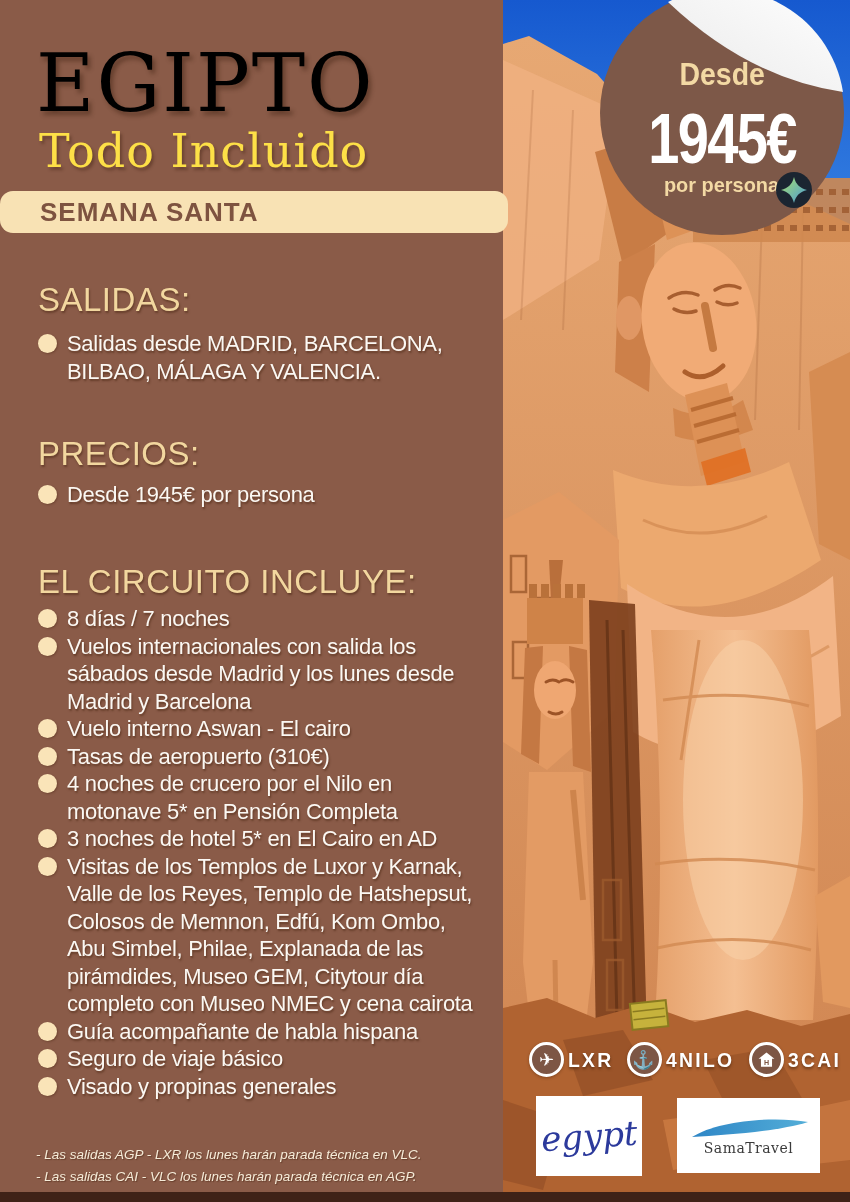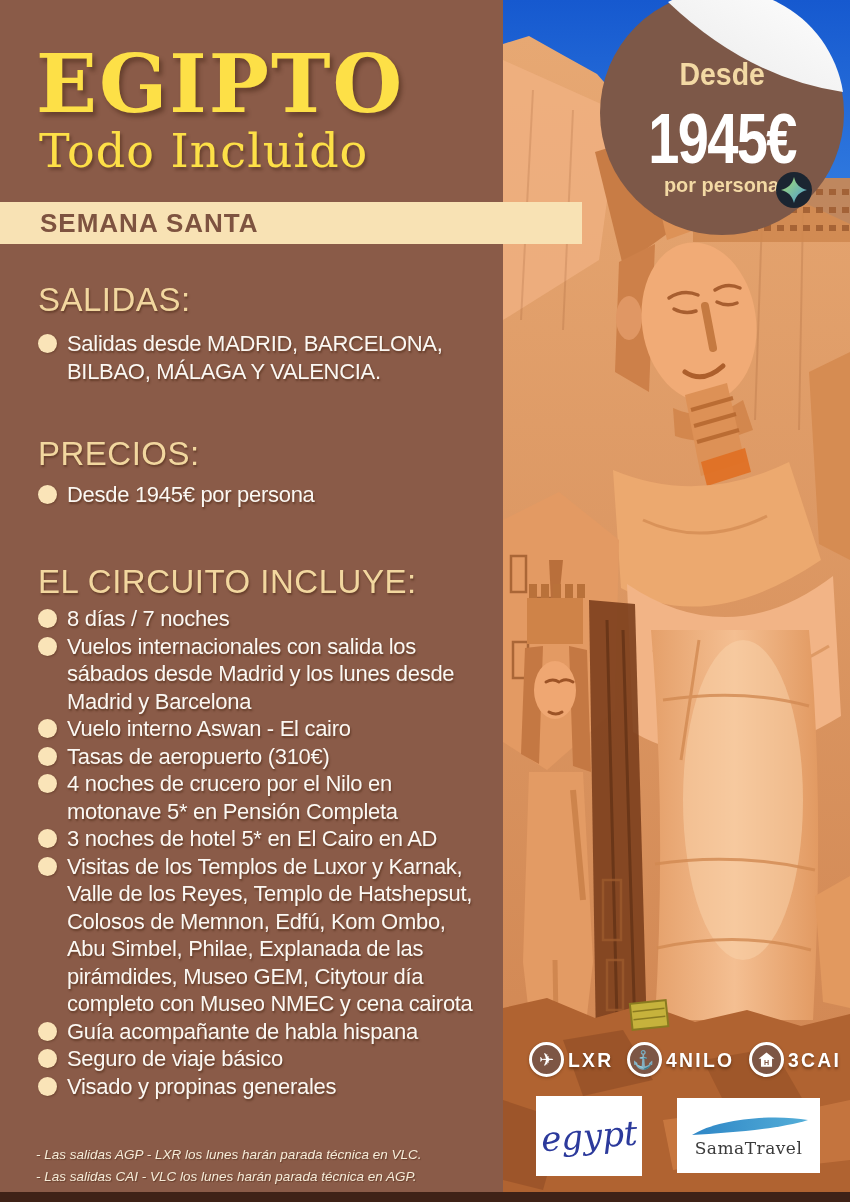--- a/index.html
+++ b/index.html
@@ -1,26 +1,26 @@
 <!DOCTYPE html>
 <html><head>
 <meta charset="utf-8">
 <style>
   html,body{margin:0;padding:0;background:#555;}
   .page{position:relative;width:850px;height:1202px;overflow:hidden;background:#8a5b48;
         font-family:"Liberation Sans",sans-serif;}
   
   .left-panel{position:absolute;left:0;top:0;width:503px;height:1192px;background:#8a5b48;}
-  .title{position:absolute;left:36px;top:44px;font-family:"DejaVu Serif",serif;font-weight:700;
-         font-size:80px;line-height:1;color:#fde047;letter-spacing:2px;
+  .title{position:absolute;left:36px;top:44px;font-family:"DejaVu Serif",serif;font-weight:400;
+         font-size:80px;line-height:1;color:#000000;letter-spacing:2px;
          text-shadow:3px 4px 4px rgba(60,30,15,.45);}
   .subtitle{position:absolute;left:39px;top:128px;font-family:"DejaVu Serif",serif;font-weight:400;
          font-size:46px;line-height:1;color:#fde047;letter-spacing:1px;
          text-shadow:2px 3px 3px rgba(60,30,15,.4);}
-  .banner{position:absolute;left:0;top:202px;width:582px;height:42px;background:#f8e2b4;}
+  .banner{position:absolute;left:0;top:191px;width:508px;height:42px;background:#f8e2b4;border-radius:13px;}
   .banner span{display:block;padding-left:40px;line-height:42px;font-size:26px;font-weight:bold;
          letter-spacing:1px;color:#7e5340;}
   .section-heading{position:absolute;left:38px;font-size:33px;font-weight:400;color:#f2d79f;
          letter-spacing:.5px;text-shadow:1px 2px 2px rgba(70,35,15,.5);text-align:center;}
   .h-salidas{top:281px}.h-precios{top:435px}.h-circuito{top:563px}
   .blist{position:absolute;left:38px;width:445px;}
   .l-salidas{top:330px}.l-precios{top:481px}.l-circuito{top:605px}
   .li{display:flex;align-items:flex-start;}
   .dot{flex:0 0 19px;width:19px;height:19px;margin:4px 10px 0 0;border-radius:50%;
        background:#fae4b8;box-shadow:1px 1px 2px rgba(70,35,15,.35);}
@@ -43,21 +43,21 @@
   .route-circle svg{width:19px;height:19px;}
   .route-label{margin-left:4px;font-weight:bold;font-size:21px;letter-spacing:2.5px;color:#fff;
        transform:scaleX(.92);transform-origin:left;text-shadow:0 2px 3px rgba(60,30,10,.6);}
   
   .egypt-box{position:absolute;left:536px;top:1096px;width:106px;height:80px;background:#fff;
        display:flex;align-items:center;justify-content:center;}
   .egypt-text{font-family:"DejaVu Serif",serif;font-style:italic;font-size:34px;color:#2c3a9c;
        transform:rotate(-4deg);}
   .sama-box{position:absolute;left:677px;top:1098px;width:143px;height:75px;background:#fff;
        display:flex;flex-direction:column;align-items:center;justify-content:center;}
-  .sama-text{font-family:"DejaVu Serif",serif;font-size:17px;color:#3b3b3b;letter-spacing:.5px;margin-top:1px;}
+  .sama-text{font-family:"DejaVu Serif",serif;font-size:14px;color:#3b3b3b;letter-spacing:.5px;margin-top:1px;}
   
   .footer-bar{position:absolute;left:0;top:1192px;width:850px;height:10px;background:#3f2217;}
 </style>
 </head>
 <body>
 
 <div class="page">
 
   <div class="photo">
     <svg viewBox="0 0 347 1192" preserveAspectRatio="none">

